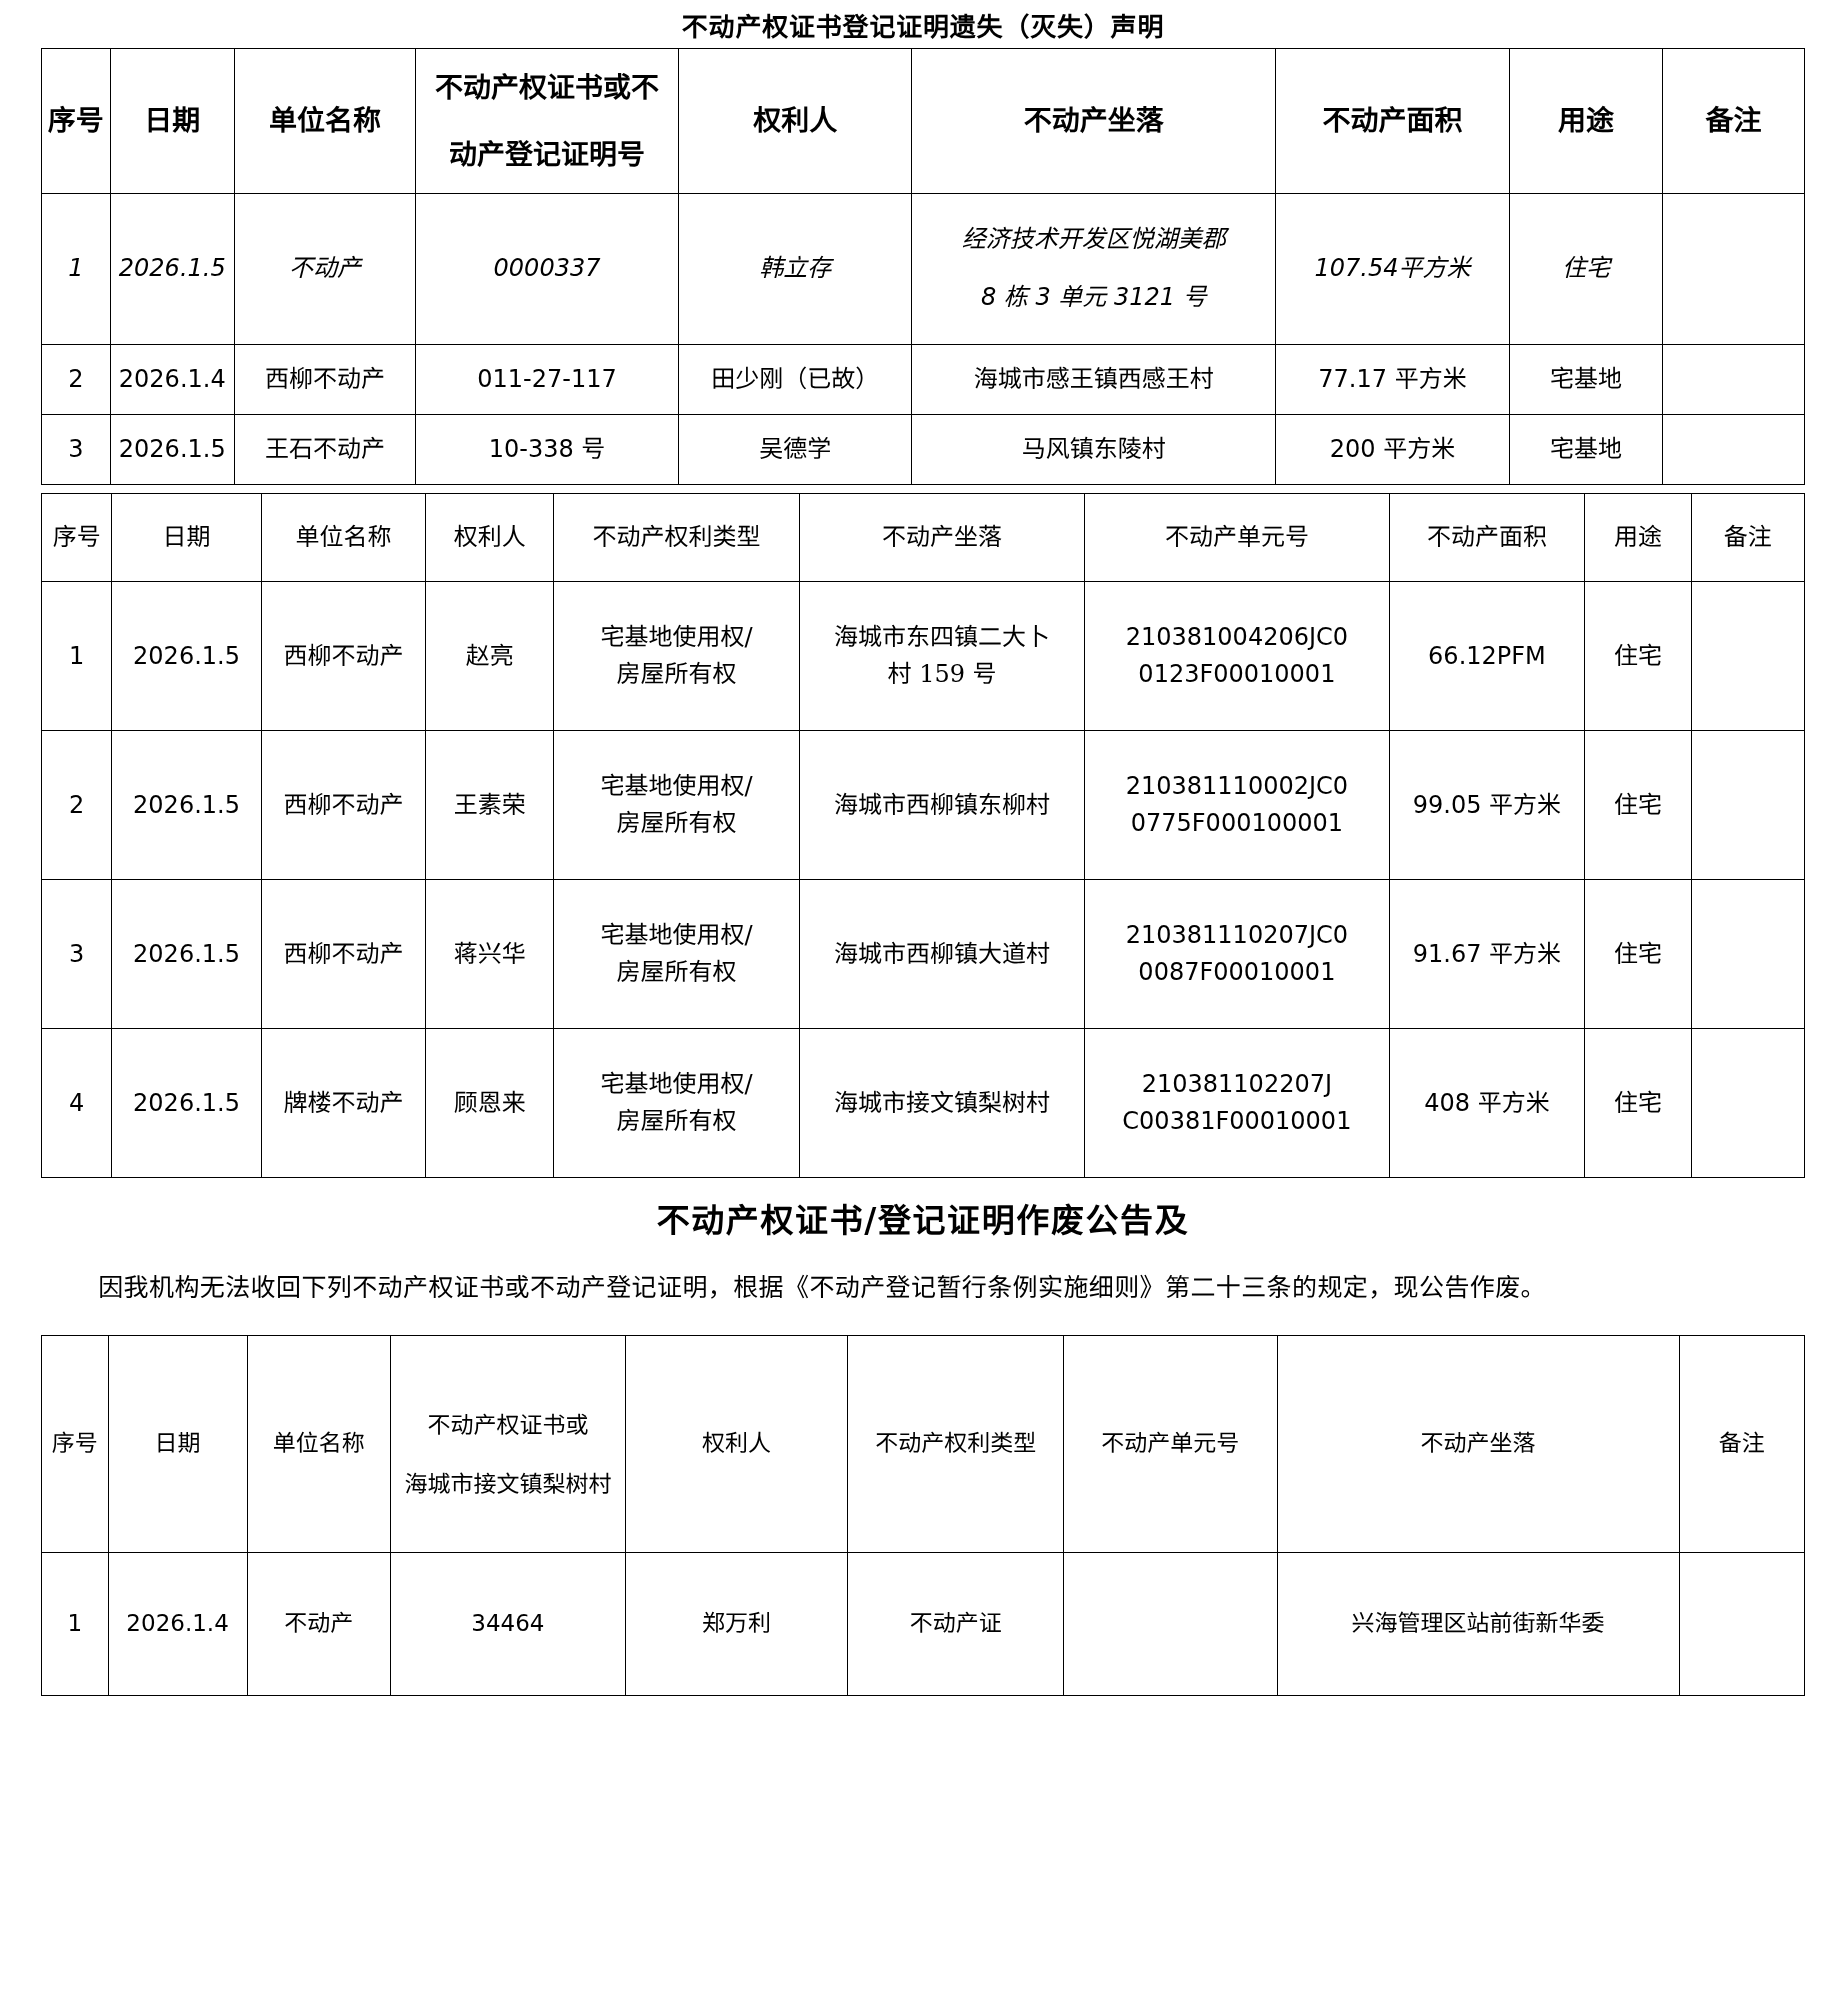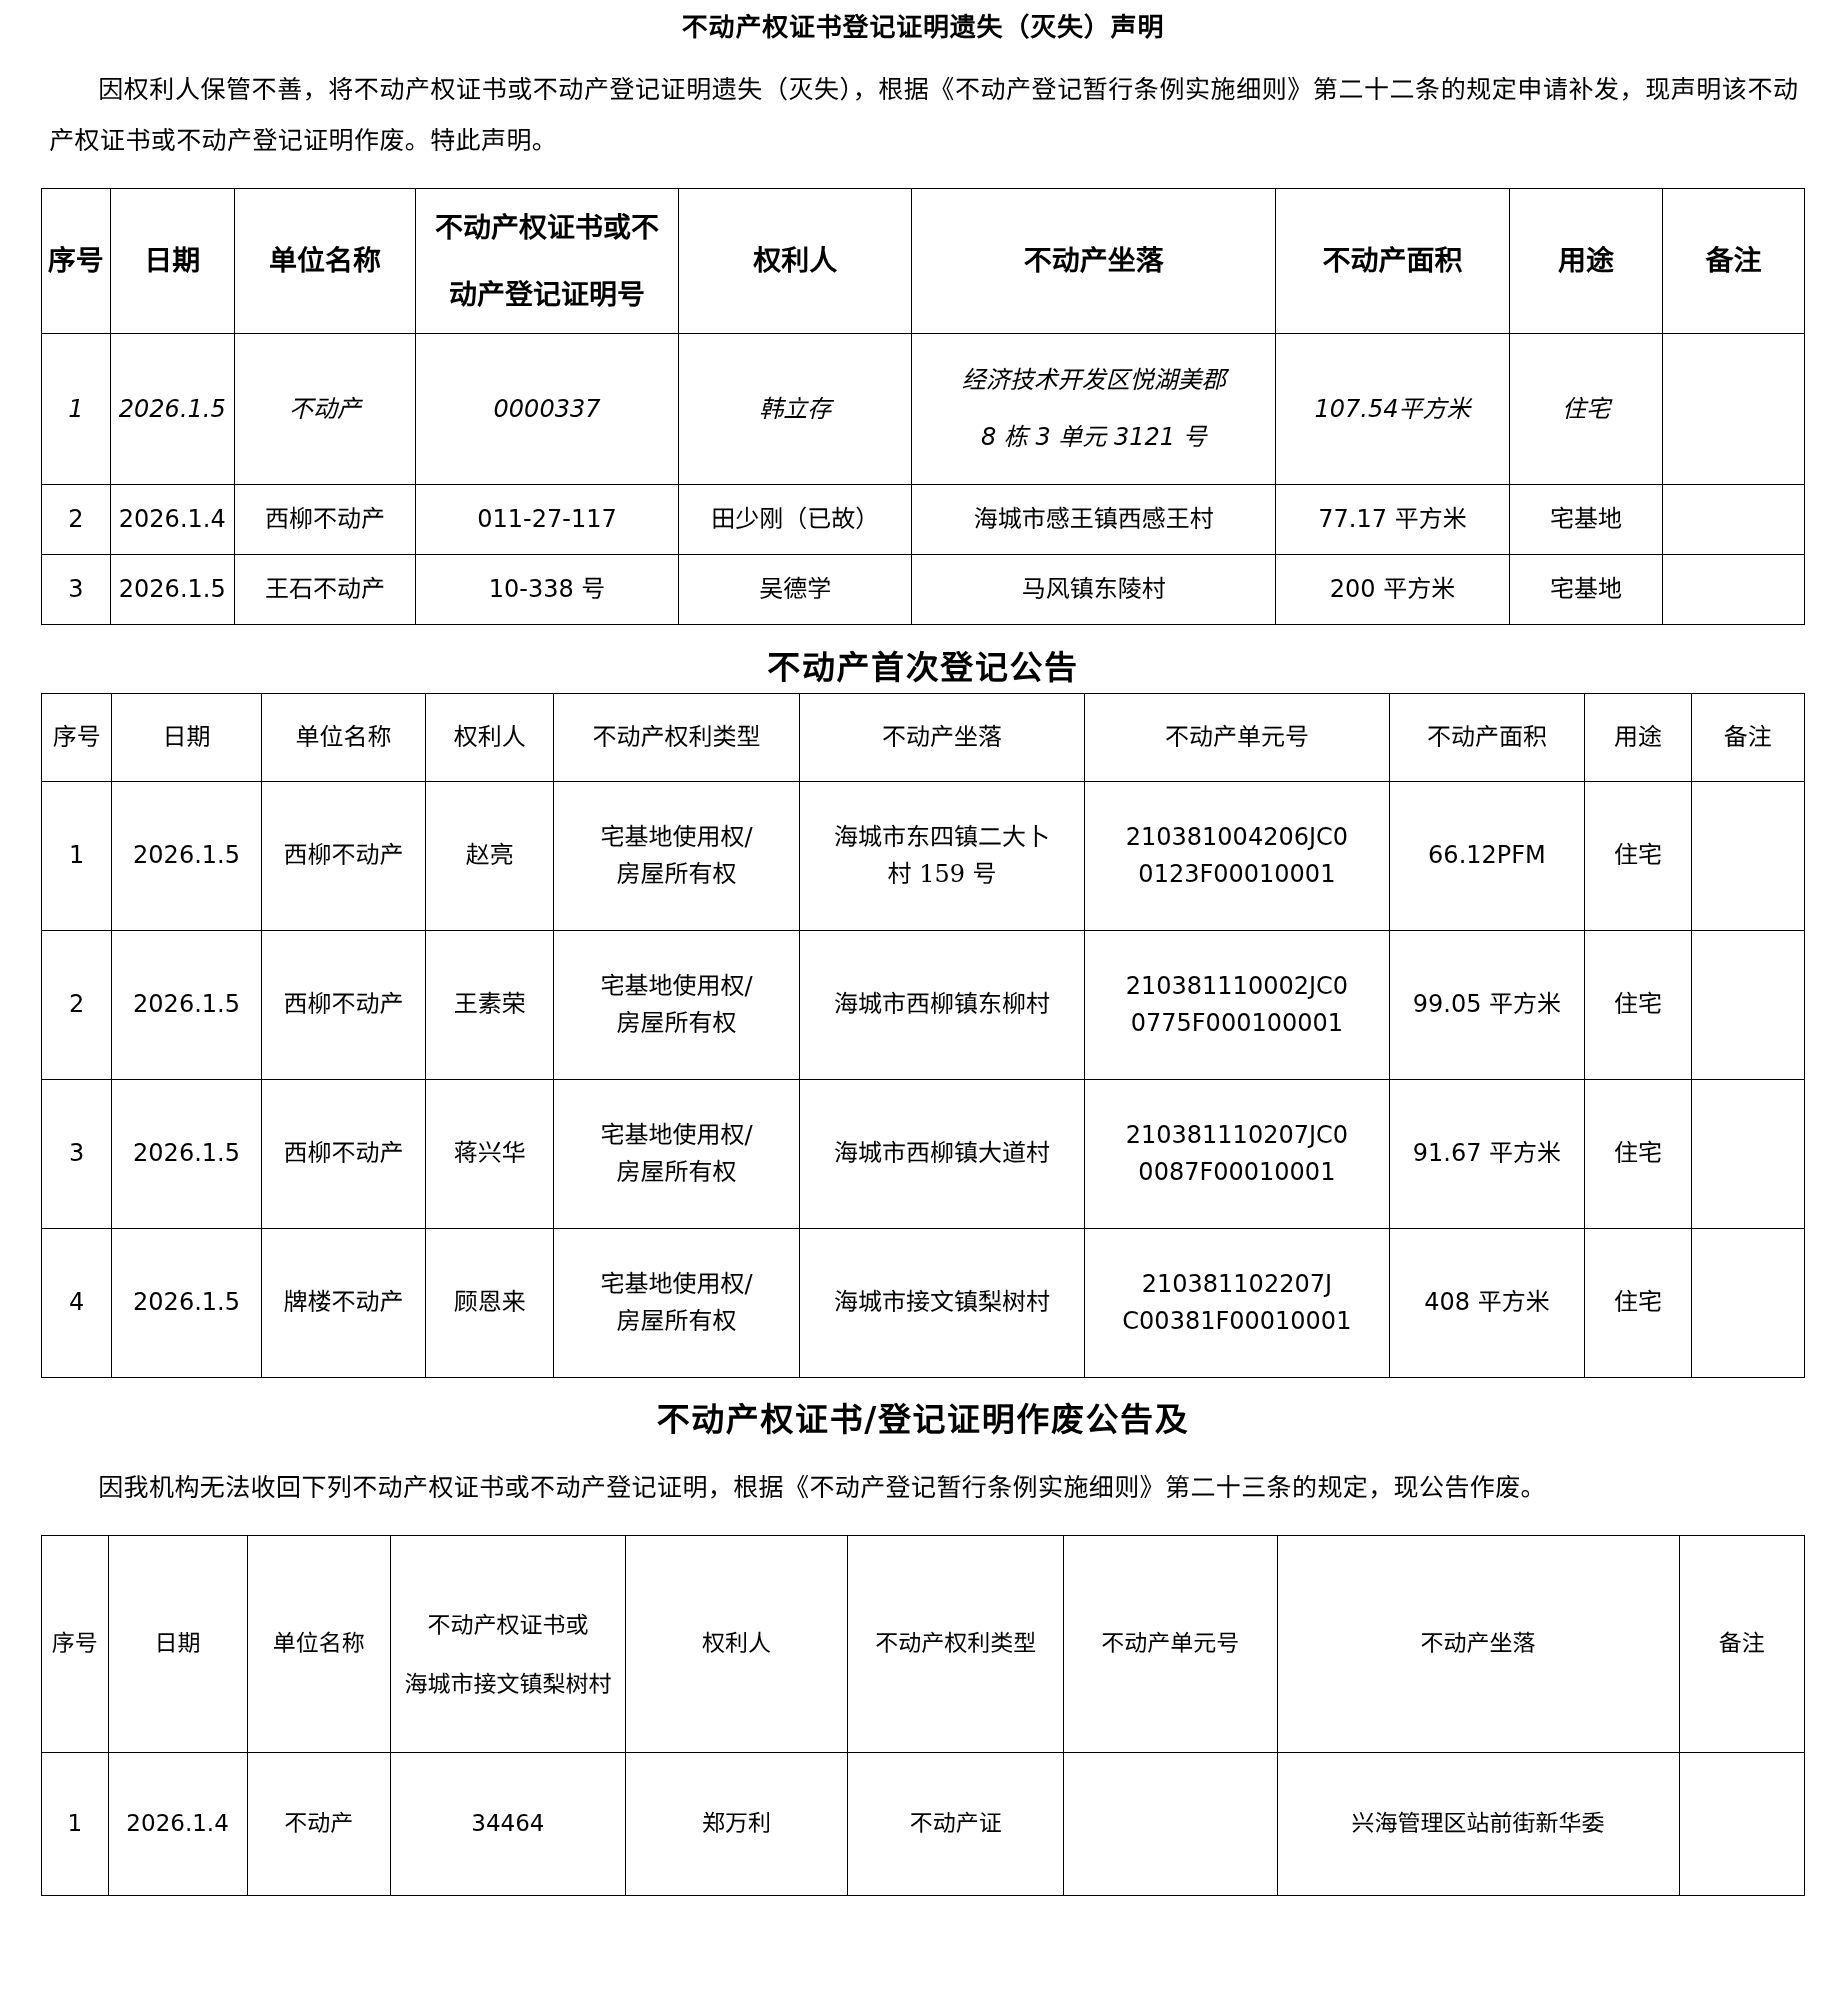--- a/index.html
+++ b/index.html
@@ -85,21 +85,20 @@
   .vstack { line-height: 3.3; }
   .vstack span { display:block;margin-top:23px; }
 </style>
 </head>
 <body>
 
 <div class="page">
 
   <h1 class="doc-title">不动产权证书登记证明遗失（灭失）声明</h1>
 
-  <p class="para">因权利人保管不善，将不动产权证书或不动产登记证明遗失（灭失），根据《不动产登记暂行条例实施细则》第二十二条的规定申请补发，现声明该不动产权证书或不动产登记证明作废。特此声明。</p>
 
   <table class="grid" id="table-lost">
     <colgroup>
       <col style="width:59px">
       <col style="width:107px">
       <col style="width:156px">
       <col style="width:226px">
       <col style="width:201px">
       <col style="width:313px">
       <col style="width:201px">
@@ -159,21 +158,20 @@
         <td>10-338 号</td>
         <td>吴德学</td>
         <td>马风镇东陵村</td>
         <td>200 平方米</td>
         <td>宅基地</td>
         <td></td>
       </tr>
     </tbody>
   </table>
 
-  <h2 class="section-title">不动产首次登记公告</h2>
 
 
   <table class="grid" id="table-first">
     <colgroup>
       <col style="width:59px">
       <col style="width:125px">
       <col style="width:138px">
       <col style="width:107px">
       <col style="width:206px">
       <col style="width:239px">

